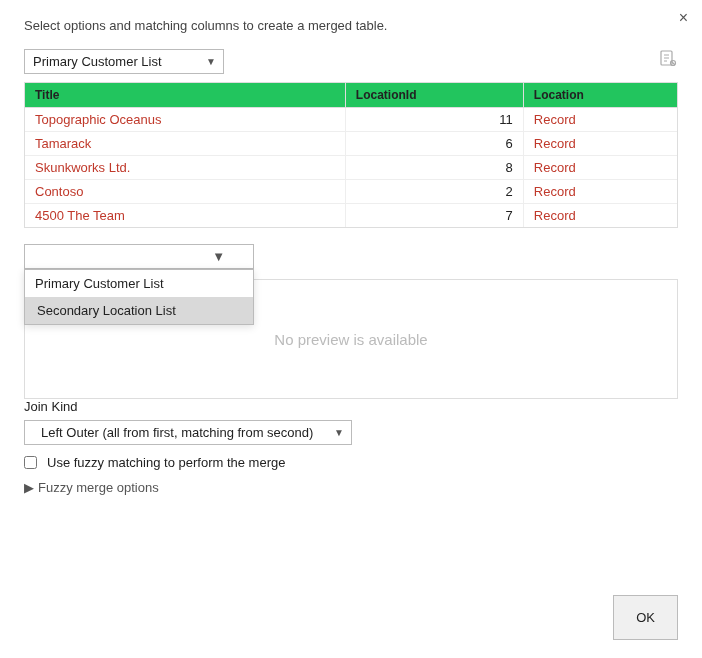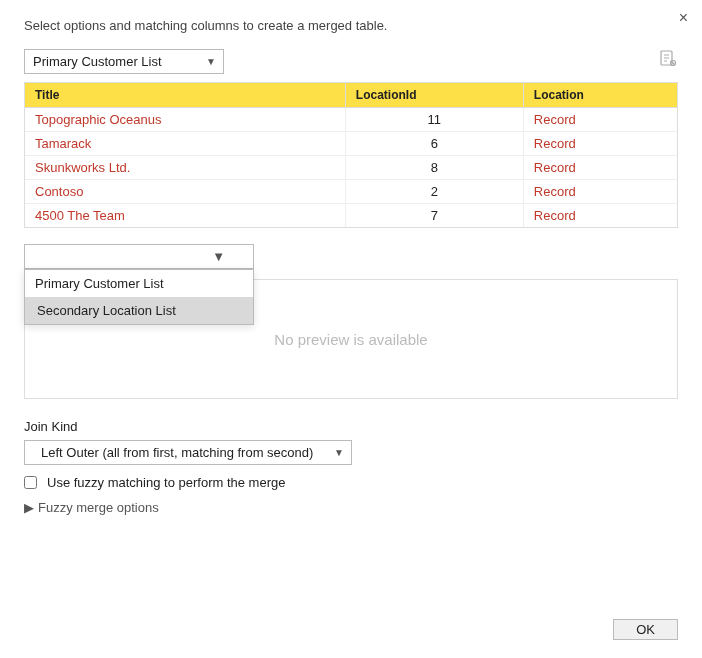--- a/index.html
+++ b/index.html
@@ -77,21 +77,21 @@
       border: 1px solid #ddd;
       margin-bottom: 16px;
       overflow: hidden;
     }
     table {
       width: 100%;
       border-collapse: collapse;
       font-size: 13px;
     }
     table thead tr {
-      background: #fde047;
+      background: #22c55e;
     }
     table thead th {
       text-align: left;
       padding: 5px 10px;
       border-bottom: 1px solid #ddd;
       border-right: 1px solid #ddd;
       font-weight: 600;
       color: #222;
       font-size: 12px;
     }
@@ -100,21 +100,21 @@
       border-bottom: 1px solid #eee;
     }
     table tbody tr:last-child { border-bottom: none; }
     table tbody td {
       padding: 4px 10px;
       border-right: 1px solid #eee;
       color: #222;
     }
     table tbody td:last-child { border-right: none; }
     .number-cell {
-      text-align: center;
+      text-align: right;
     }
     .second-section {
       margin-bottom: 10px;
       position: relative;
     }
     .dropdown-open-container {
       position: relative;
       width: 230px;
     }
     .dropdown-trigger {
@@ -148,21 +148,21 @@
     .dropdown-list-item.selected { background: #d9d9d9; padding-left: 12px; }
     .preview-box {
       border: 1px solid #ddd;
       min-height: 120px;
       display: flex;
       align-items: center;
       justify-content: center;
       color: #bbb;
       font-size: 15px;
       margin-top: 0;
-      margin-bottom: 20px;
+      margin-bottom: 0;
     }
     .join-kind-section {
       margin-bottom: 10px;
     }
     .join-kind-label {
       font-size: 13px;
       margin-bottom: 6px;
       color: #222;
     }
     .join-kind-select-wrapper {
@@ -205,21 +205,21 @@
       margin-bottom: 10px;
     }
     .footer-row {
       display: flex;
       justify-content: flex-end;
       gap: 8px;
       margin-top: auto;
       padding-top: 10px;
     }
     .btn {
-      padding: 2px 22px;
+      padding: 14px 22px;
       font-size: 13px;
       border: 1px solid #bbb;
       background: #f5f5f5;
       cursor: pointer;
       color: #222;
       min-width: 60px;
     }
     .btn-ok { background: #f0f0f0; }
     .top-row-with-icon {
       display: flex;

